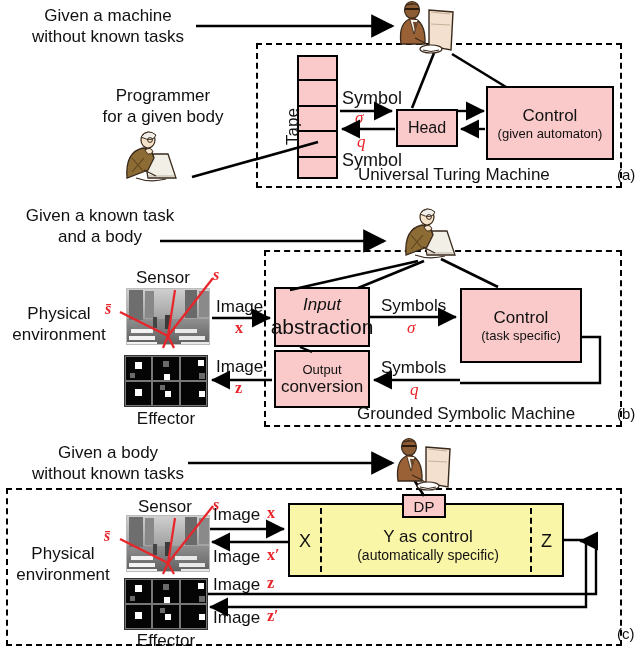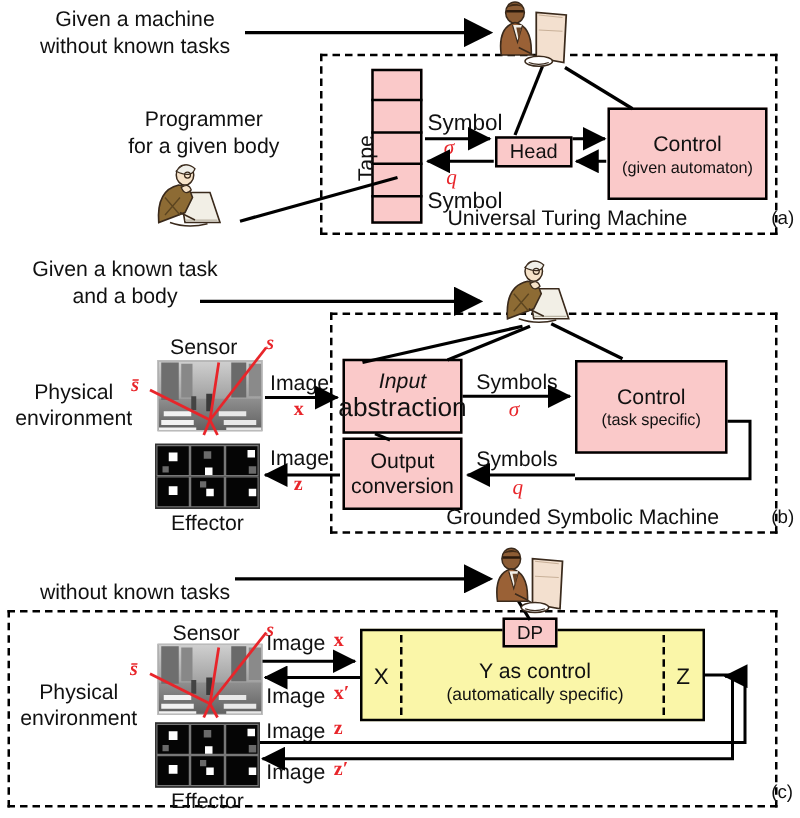--- a/index.html
+++ b/index.html
@@ -67,21 +67,21 @@
 <div class="tape-sep" style="left:297px;top:105px;width:41px;"></div>
 <div class="tape-sep" style="left:297px;top:130px;width:41px;"></div>
 <div class="tape-sep" style="left:297px;top:156px;width:41px;"></div>
 <div class="vlabel" style="left:283px;top:145px;font-size:17px;">Tape</div>
 
 <div class="txt" style="left:342px;top:88px;font-size:18px;">Symbol</div>
 <div class="txt redsym" style="left:355px;top:108px;font-size:17px;">σ</div>
 <div class="txt redsym" style="left:357px;top:132px;font-size:17px;">q</div>
 <div class="txt" style="left:342px;top:150px;font-size:18px;">Symbol</div>
 
-<div class="box pink" style="left:396px;top:109px;width:62px;height:25px;">
+<div class="box pink" style="left:396px;top:109px;width:62px;height:38px;">
   <span style="font-size:16px;">Head</span>
 </div>
 
 <div class="box pink" style="left:486px;top:86px;width:128px;height:74px;">
   <span style="font-size:17px;">Control</span>
   <span style="font-size:13px;">(given automaton)</span>
 </div>
 
 <div class="txt" style="left:358px;top:165px;font-size:17px;">Universal Turing Machine</div>
 <div class="panel-id" style="left:617px;top:166px;">(a)</div>
@@ -146,40 +146,41 @@
   </div>
 </div>
 <div class="txt c" style="left:120px;top:409px;width:92px;font-size:17px;">Effector</div>
 
 <div class="box pink" style="left:274px;top:287px;width:96px;height:60px;">
   <span style="font-size:17px;font-style:italic;">Input</span>
   <span style="font-size:21px;">abstraction</span>
 </div>
 
 <div class="box pink" style="left:274px;top:350px;width:96px;height:58px;">
-  <span style="font-size:17px;">Output</span>
+  <span style="font-size:13px;">Output</span>
   <span style="font-size:17px;">conversion</span>
 </div>
 
 <div class="txt" style="left:381px;top:296px;font-size:17px;">Symbols</div>
 <div class="txt redsym" style="left:407px;top:318px;font-size:17px;">σ</div>
 
 <div class="txt" style="left:381px;top:358px;font-size:17px;">Symbols</div>
 <div class="txt redsym" style="left:410px;top:380px;font-size:17px;">q</div>
 
 <div class="box pink" style="left:460px;top:288px;width:122px;height:75px;">
   <span style="font-size:17px;">Control</span>
   <span style="font-size:13px;">(task specific)</span>
 </div>
 
 <div class="txt" style="left:357px;top:404px;font-size:17px;">Grounded Symbolic Machine</div>
 <div class="panel-id" style="left:617px;top:405px;">(b)</div>
 
 <div class="panel" style="left:6px;top:488px;width:616px;height:158px;"></div>
 
+<div class="txt c" style="left:18px;top:443px;width:180px;font-size:17px;">Given a body</div>
 <div class="txt c" style="left:8px;top:464px;width:200px;font-size:17px;">without known tasks</div>
 
 <div class="txt c" style="left:8px;top:544px;width:110px;font-size:17px;">Physical</div>
 <div class="txt c" style="left:0px;top:565px;width:126px;font-size:17px;">environment</div>
 
 <div class="txt" style="left:138px;top:497px;font-size:17px;">Sensor</div>
 <div class="txt red" style="left:213px;top:496px;font-size:16px;">s</div>
 <div class="txt red" style="left:104px;top:527px;font-size:16px;">s̄</div>
 
 <div class="sensor" style="left:126px;top:515px;width:84px;height:57px;">

